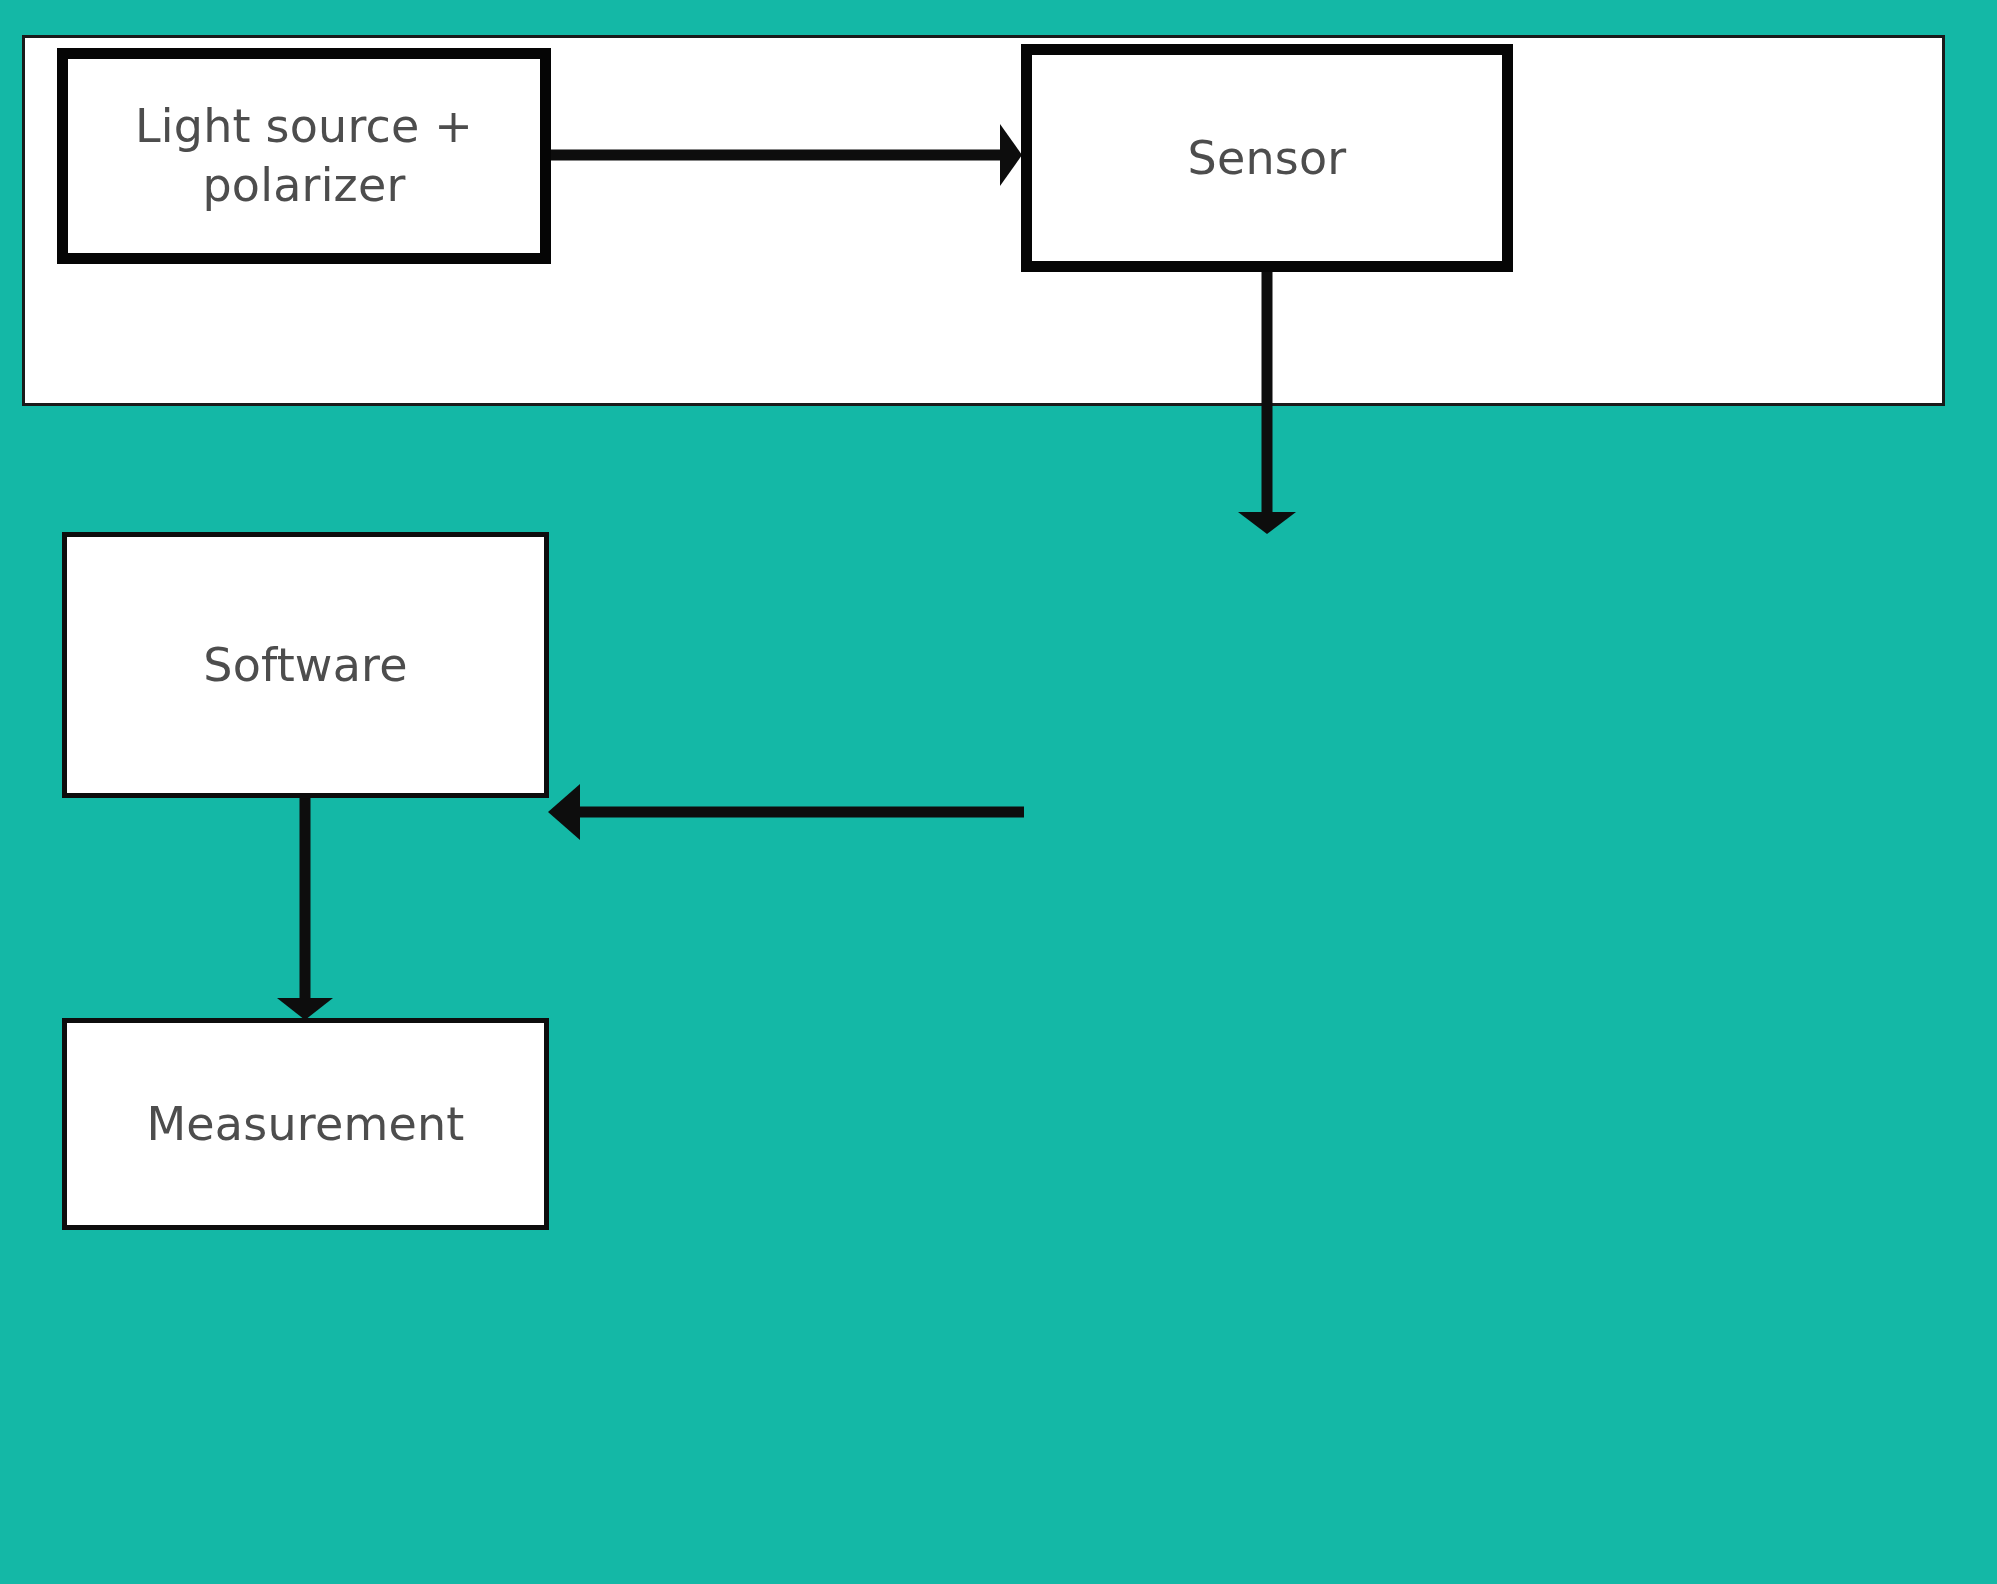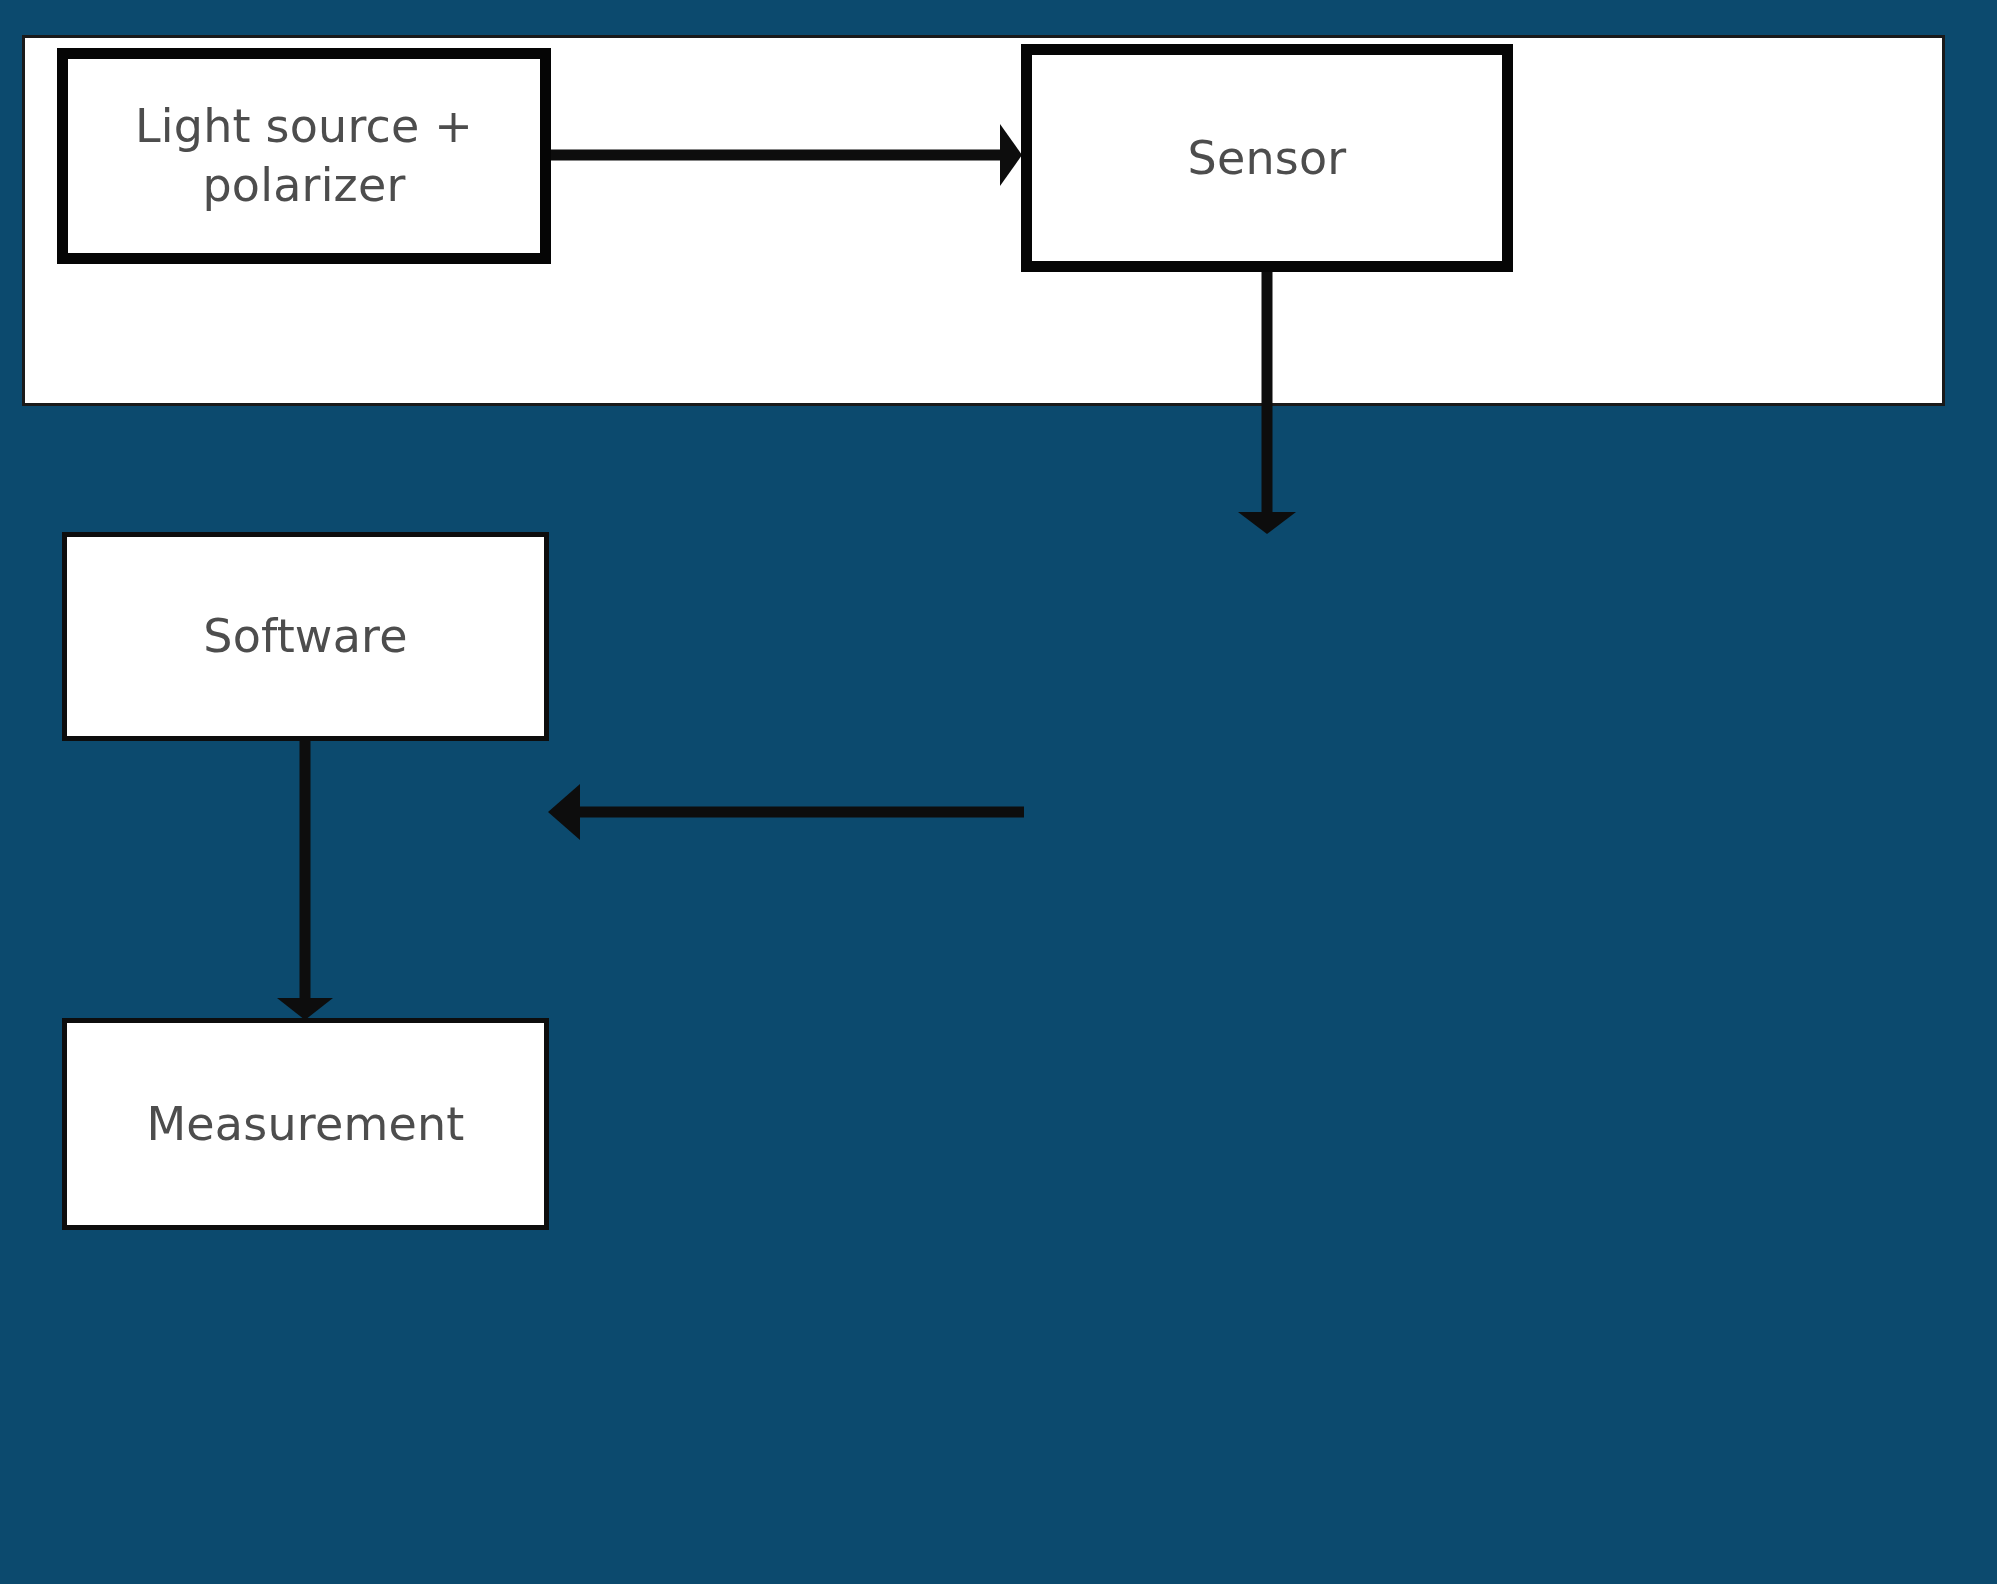--- a/index.html
+++ b/index.html
@@ -4,21 +4,21 @@
 <style>
   html, body {
     margin: 0;
     padding: 0;
     background: #ffffff;
   }
   #canvas {
     position: relative;
     width: 1997px;
     height: 1584px;
-    background: #0c4a6e;
+    background: #14b8a6;
     overflow: hidden;
     font-family: "DejaVu Sans", "Liberation Sans", sans-serif;
   }
   .node {
     position: absolute;
     box-sizing: border-box;
     background: #ffffff;
     display: flex;
     align-items: center;
     justify-content: center;
@@ -54,21 +54,21 @@
     left: 1021px;
     top: 44px;
     width: 492px;
     height: 228px;
     border: 11px solid #050505;
   }
   #node-software {
     left: 62px;
     top: 532px;
     width: 487px;
-    height: 209px;
+    height: 266px;
     border: 5px solid #0d0d0d;
   }
   #node-detector {
     left: 1024px;
     top: 532px;
     width: 487px;
     height: 212px;
     border: 5px solid #0d0d0d;
   }
   #node-measurement {

